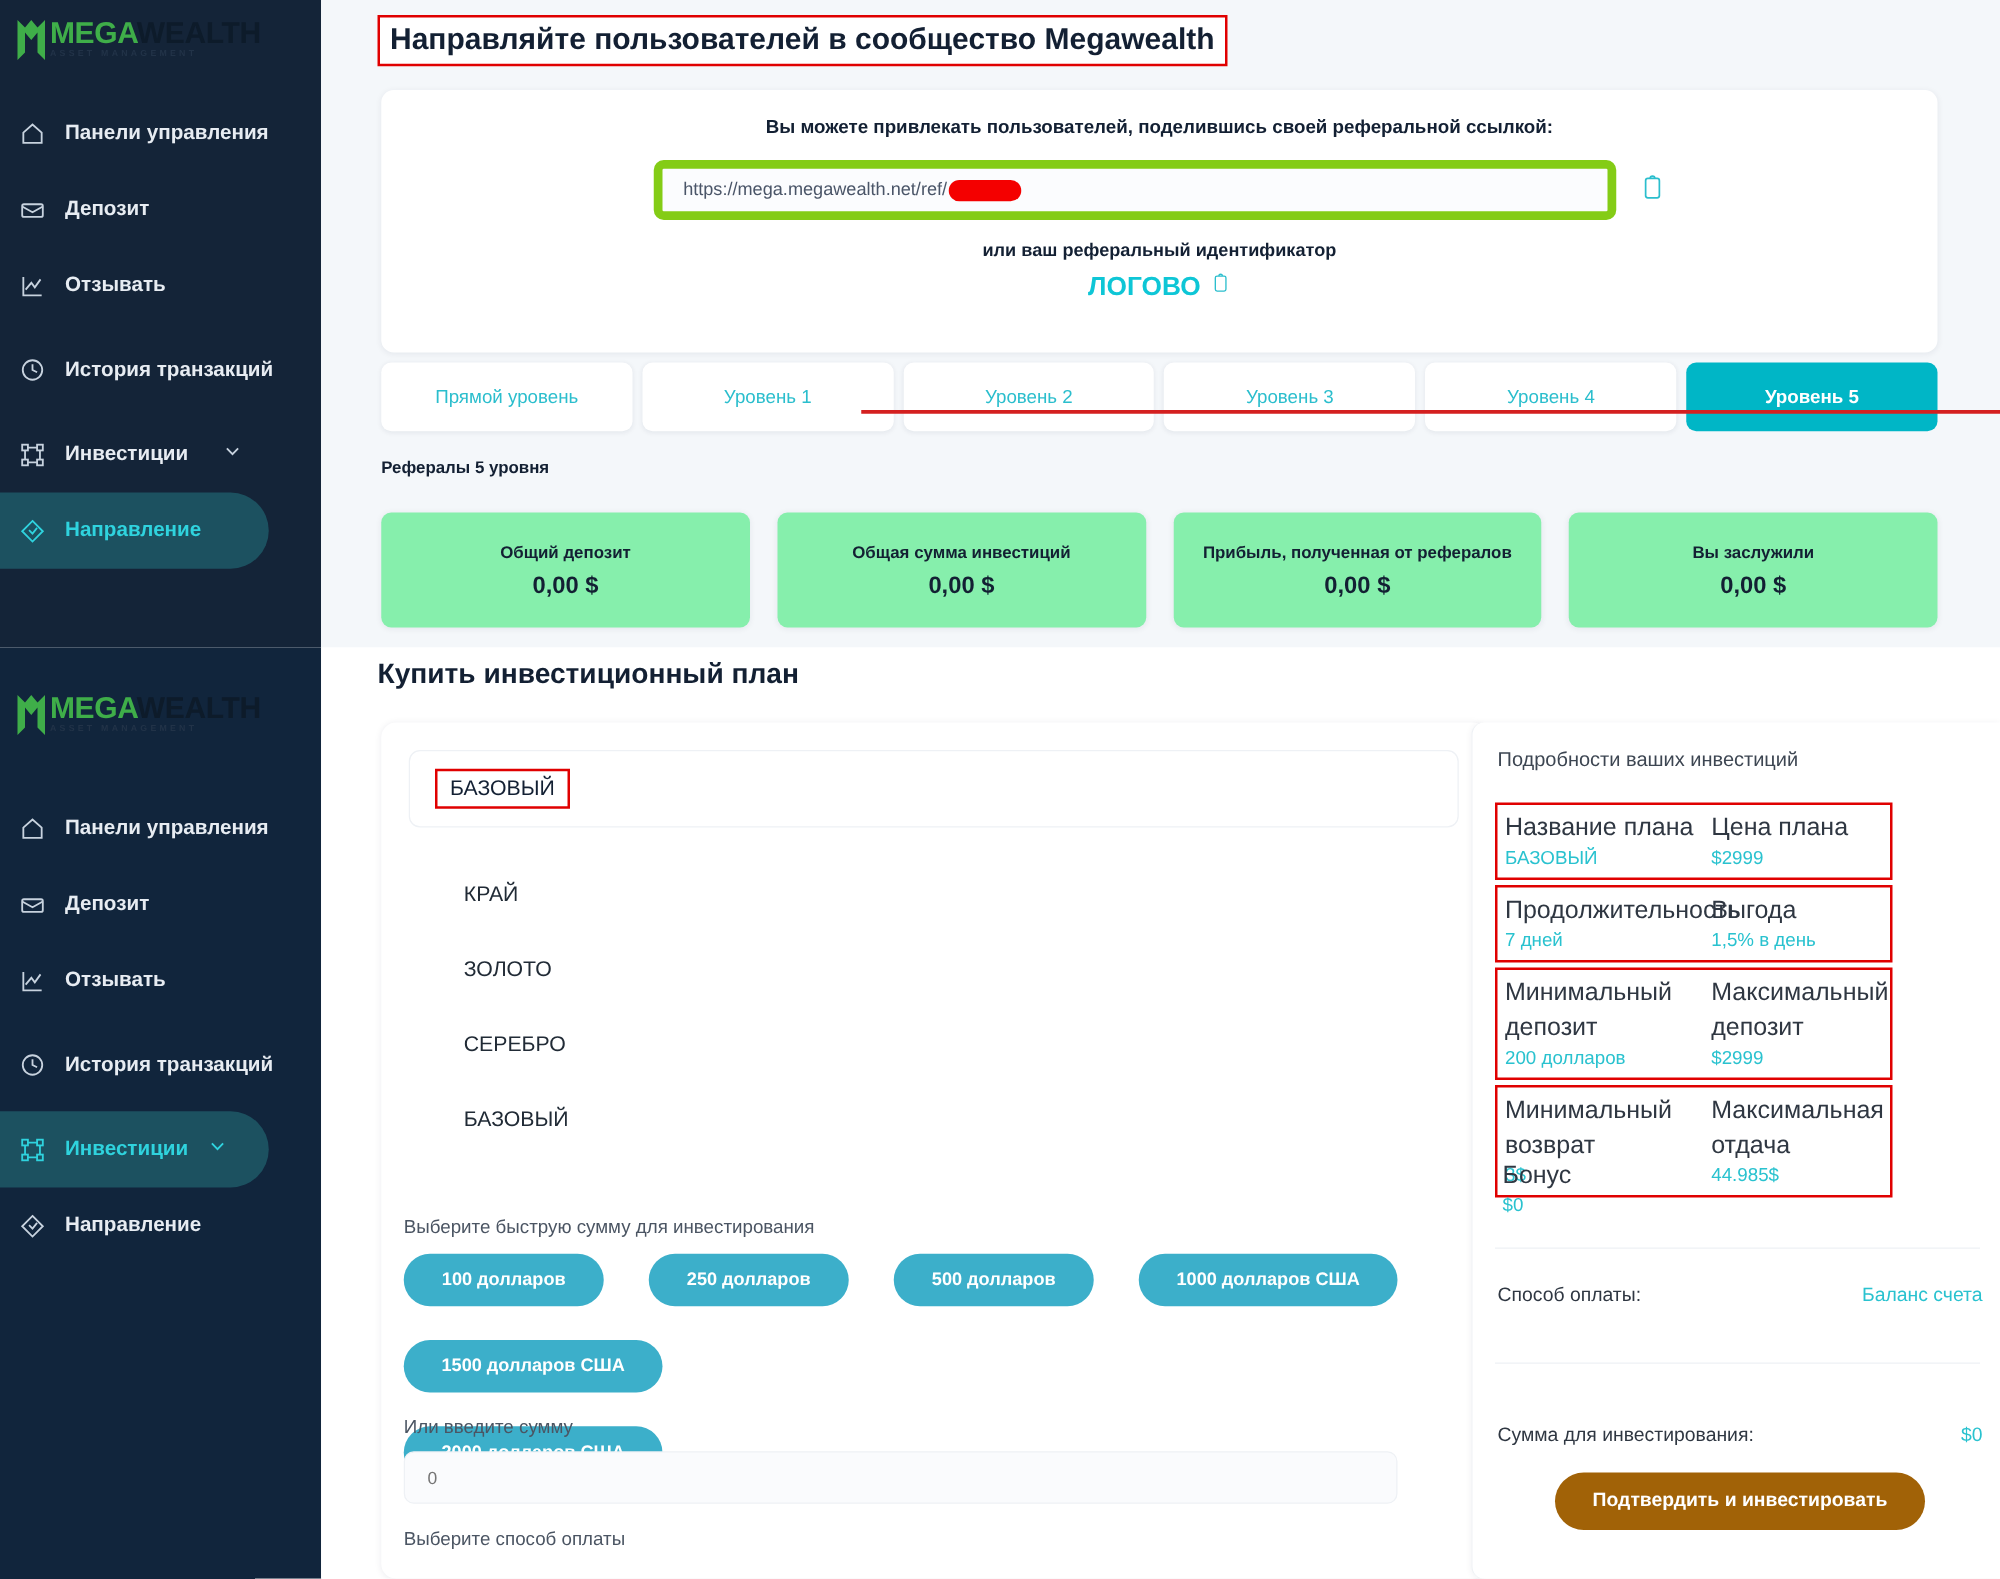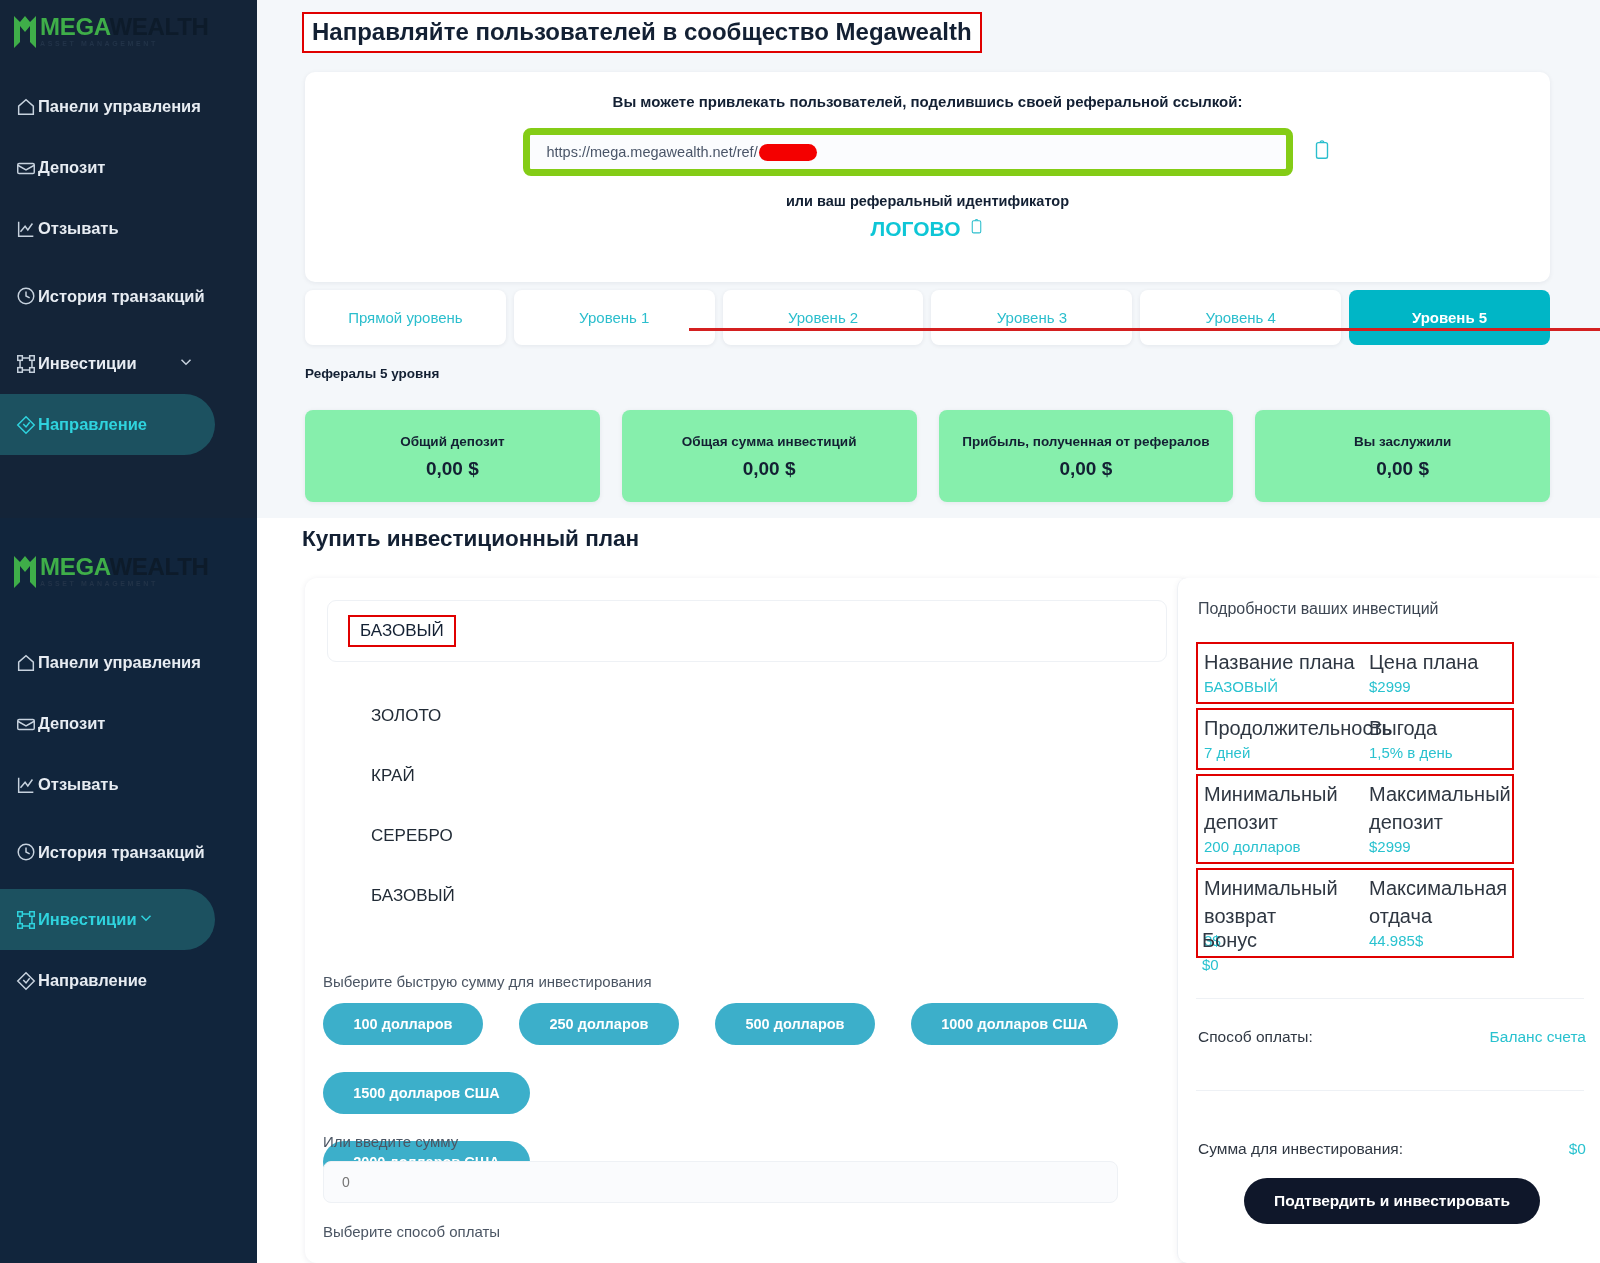--- a/index.html
+++ b/index.html
@@ -28,21 +28,21 @@
     width: 26px; height: 38px; position: relative; flex:none;
   }
   .logo-text { display:flex; flex-direction:column; line-height:1;justify-content:center; }
   .logo-main { font-size: 24px; font-weight: 800; letter-spacing: -0.3px; }
   .logo-main .g1 { color:#3fae49; }
   .logo-main .g2 { color:#0d1b2a; }
   .logo-sub { font-size: 7px; letter-spacing: 2.6px; color:#223348; font-weight:700; margin-top:1px;}
 
   .nav { margin-top: 26px; }
   .nav-item {
-    display:flex; align-items:center; 
+    display:flex; align-items:center; gap:14px;
     height: 61px; padding-left: 14px;
     color:#e7ecf2; font-size:16.5px; font-weight:600;
     position: relative;
   }
   .nav-item.two-line { height: 74px; }
   .nav-item .label { line-height:1.25; }
   .nav-item.active {
     background: #1c5160;
     border-radius: 0 34px 34px 0;
     width: 215px;
@@ -197,21 +197,21 @@
     display:flex; justify-content:space-between; align-items:center;
   }
   .pay-k { font-size:15.5px; color:#2f3742; }
   .pay-v { font-size:15.5px; color:#29c2cf; }
   .sum-row {
     position:absolute; left:20px; top:562px; width:388px;
     display:flex; justify-content:space-between; align-items:center;
   }
   .confirm-wrap { position:absolute; left:20px; top:600px; width:388px; display:flex; justify-content:center;}
   .confirm-btn {
-    background:#0f172a; color:#ffffff; border:none; border-radius:24px;
+    background:#a16207; color:#ffffff; border:none; border-radius:24px;
     height:46px; padding:0 30px; font-size:15.5px; font-weight:700;
     font-family:"Liberation Sans", sans-serif;
   }
 
   
   .anno-line {
     position:absolute; left:0; top:0; height:3px; background:#d42020;
   }
 </style>
 </head>
@@ -441,22 +441,22 @@
 
       <div class="buy-title">Купить инвестиционный план</div>
 
       <div class="buy-card">
 
         <div class="plan-select">
           <span class="plan-selected">БАЗОВЫЙ</span>
         </div>
 
         <div class="plan-options">
+          <div class="plan-option">КРАЙ</div>
           <div class="plan-option">ЗОЛОТО</div>
-          <div class="plan-option">КРАЙ</div>
           <div class="plan-option">СЕРЕБРО</div>
           <div class="plan-option">БАЗОВЫЙ</div>
         </div>
 
         <div class="qa-label">Выберите быструю сумму для инвестирования</div>
 
         <div class="qa-grid">
           <button class="qa-btn">100 долларов</button>
           <button class="qa-btn">250 долларов</button>
           <button class="qa-btn">500 долларов</button>

